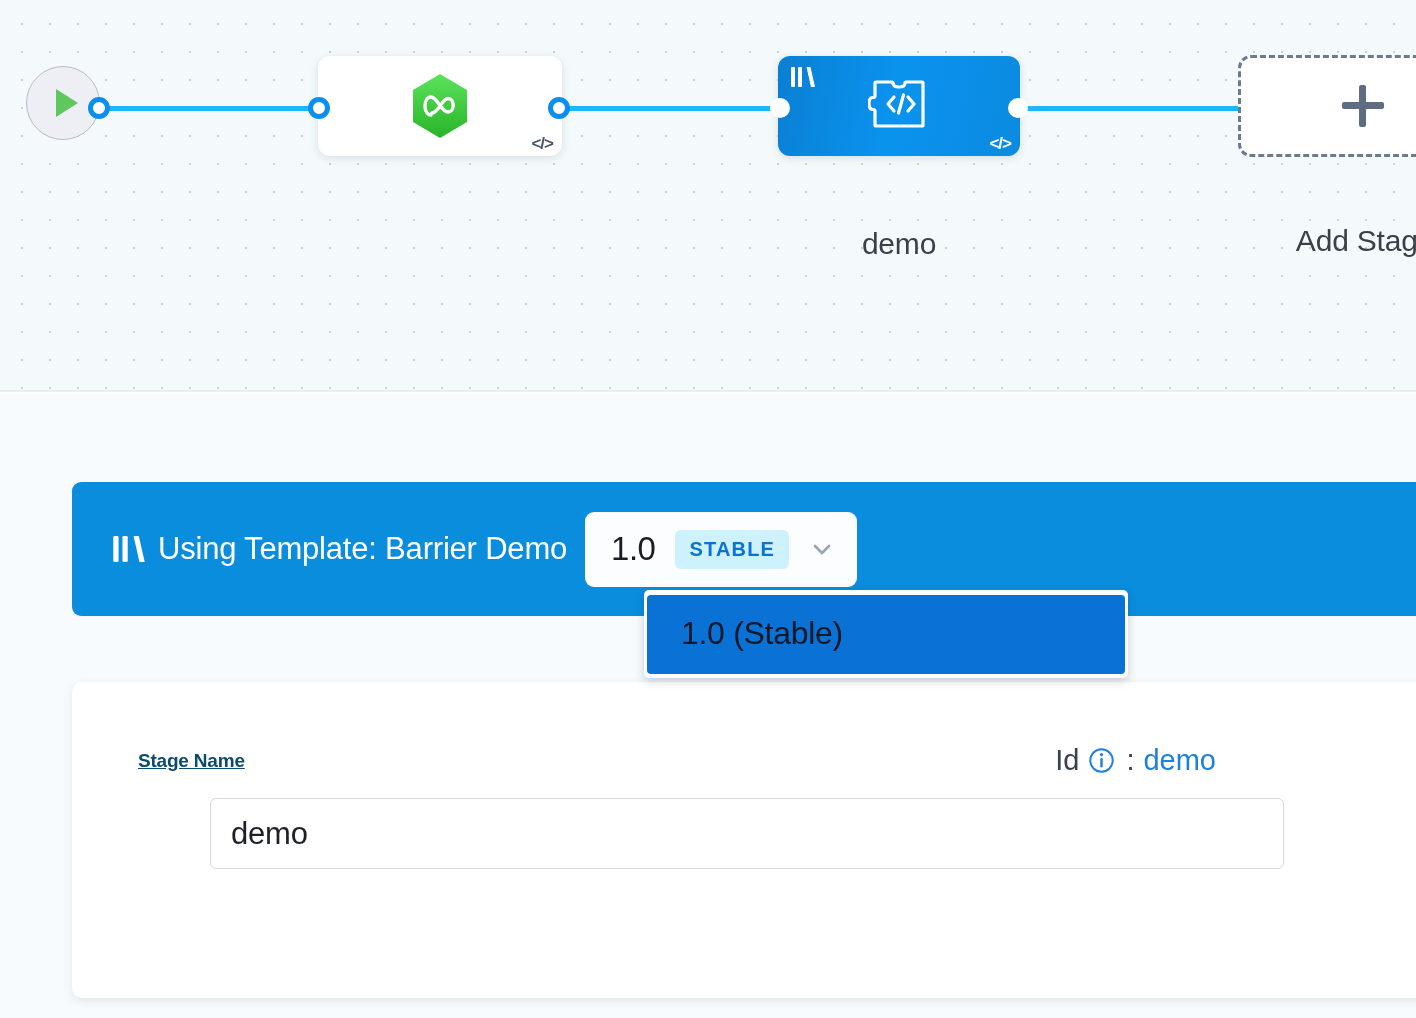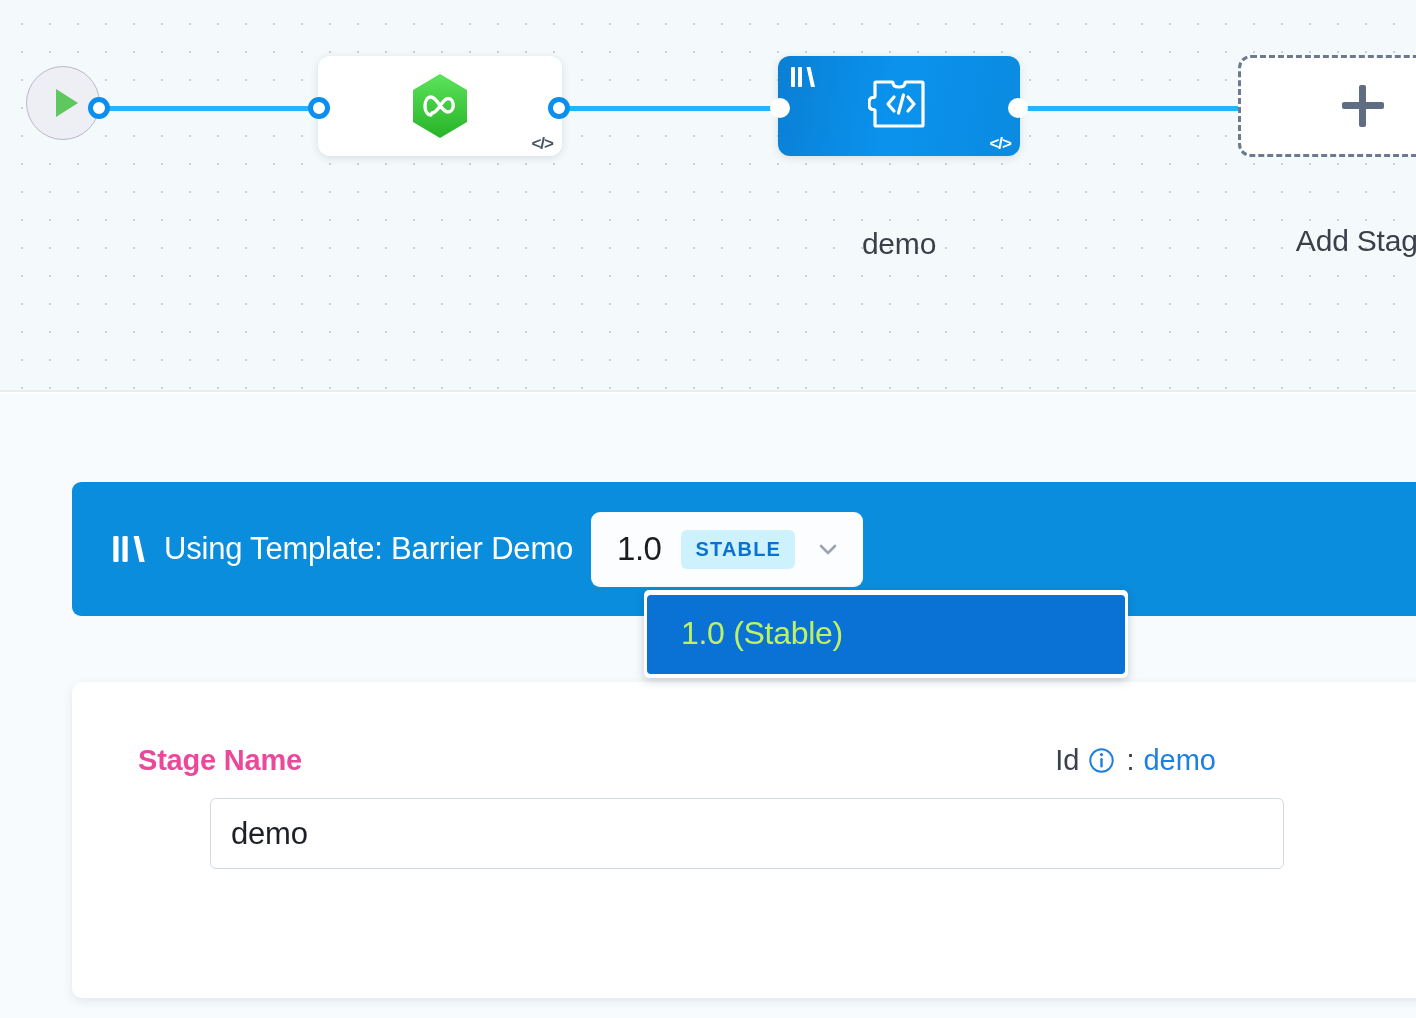--- a/index.html
+++ b/index.html
@@ -131,21 +131,21 @@
     left: 72px; top: 88px;
     width: 1440px; height: 134px;
     background: #0a8ddd;
     border-radius: 9px 0 0 9px;
     display: flex; align-items: center;
     padding-left: 40px;
     z-index: 2;
   }
   .banner-tmpl-icon { width: 34px; height: 30px; flex: none; }
   .banner-text {
-    margin-left: 18px;
+    margin-left: 12px;
     color: #ffffff;
     font-size: 31px;
     letter-spacing: -0.2px;
     white-space: nowrap;
   }
 
   .version-select {
     margin-left: 18px;
     background: #fbfdff;
     border-radius: 9px;
@@ -177,21 +177,21 @@
     left: 644px; top: 196px;
     width: 484px;
     background: #ffffff;
     border-radius: 5px;
     padding: 5px 3px 4px 3px;
     box-shadow: 0 3px 10px rgba(20,40,70,0.22);
     z-index: 5;
   }
   .dropdown-item {
     background: #0a72d4;
-    color: #bef264;
+    color: #0f172a;
     font-size: 32px;
     padding: 20px 4px 22px 34px;
     border-radius: 4px;
     cursor: pointer;
     letter-spacing: -0.3px;
   }
 
   
   .form-card {
     position: absolute;
@@ -203,24 +203,25 @@
     z-index: 1;
   }
 
   .form-row-head {
     position: absolute;
     left: 66px; top: 62px;
     width: 1078px;
     display: flex; align-items: center; justify-content: space-between;
   }
   .field-label {
-    font-size: 29px;
+    font-size: 19px;
     font-weight: 700;
-    color: #ec4899;
+    color: #0c4a6e;
     letter-spacing: -0.2px;
+    text-decoration: underline;
   }
   .id-wrap {
     display: flex; align-items: center;
     font-size: 29px;
     color: #39414e;
     gap: 9px;
     margin-left: 36px;
   }
   .id-info { width: 27px; height: 27px; flex: none; }
   .id-value { color: #1f7fe0; }

